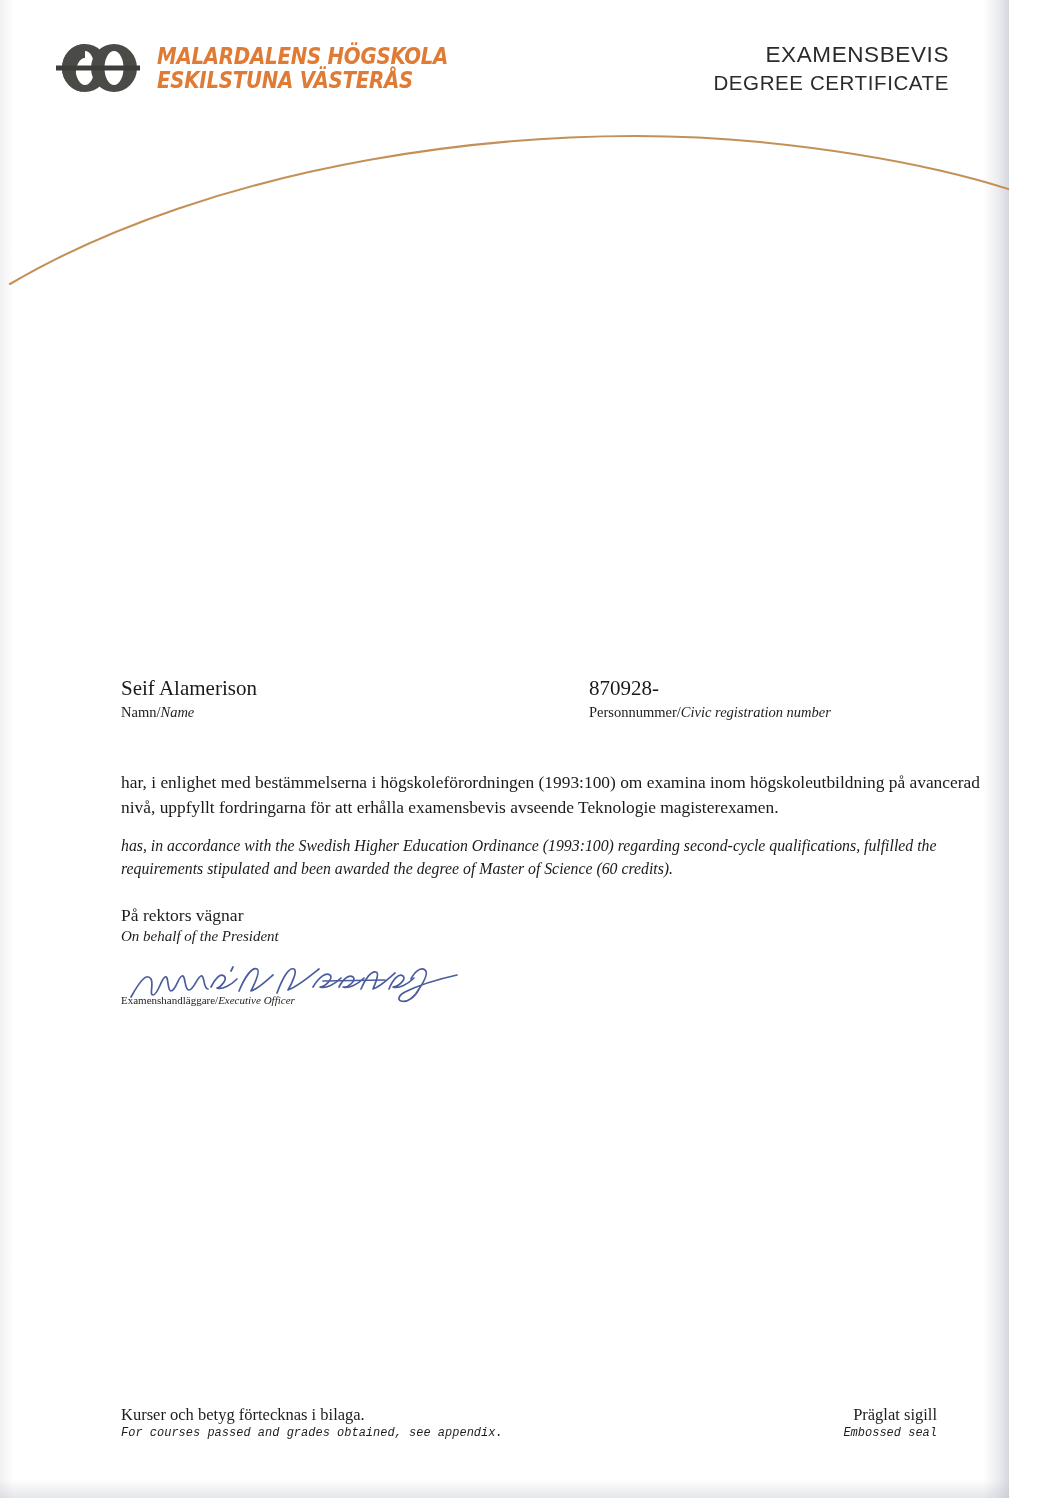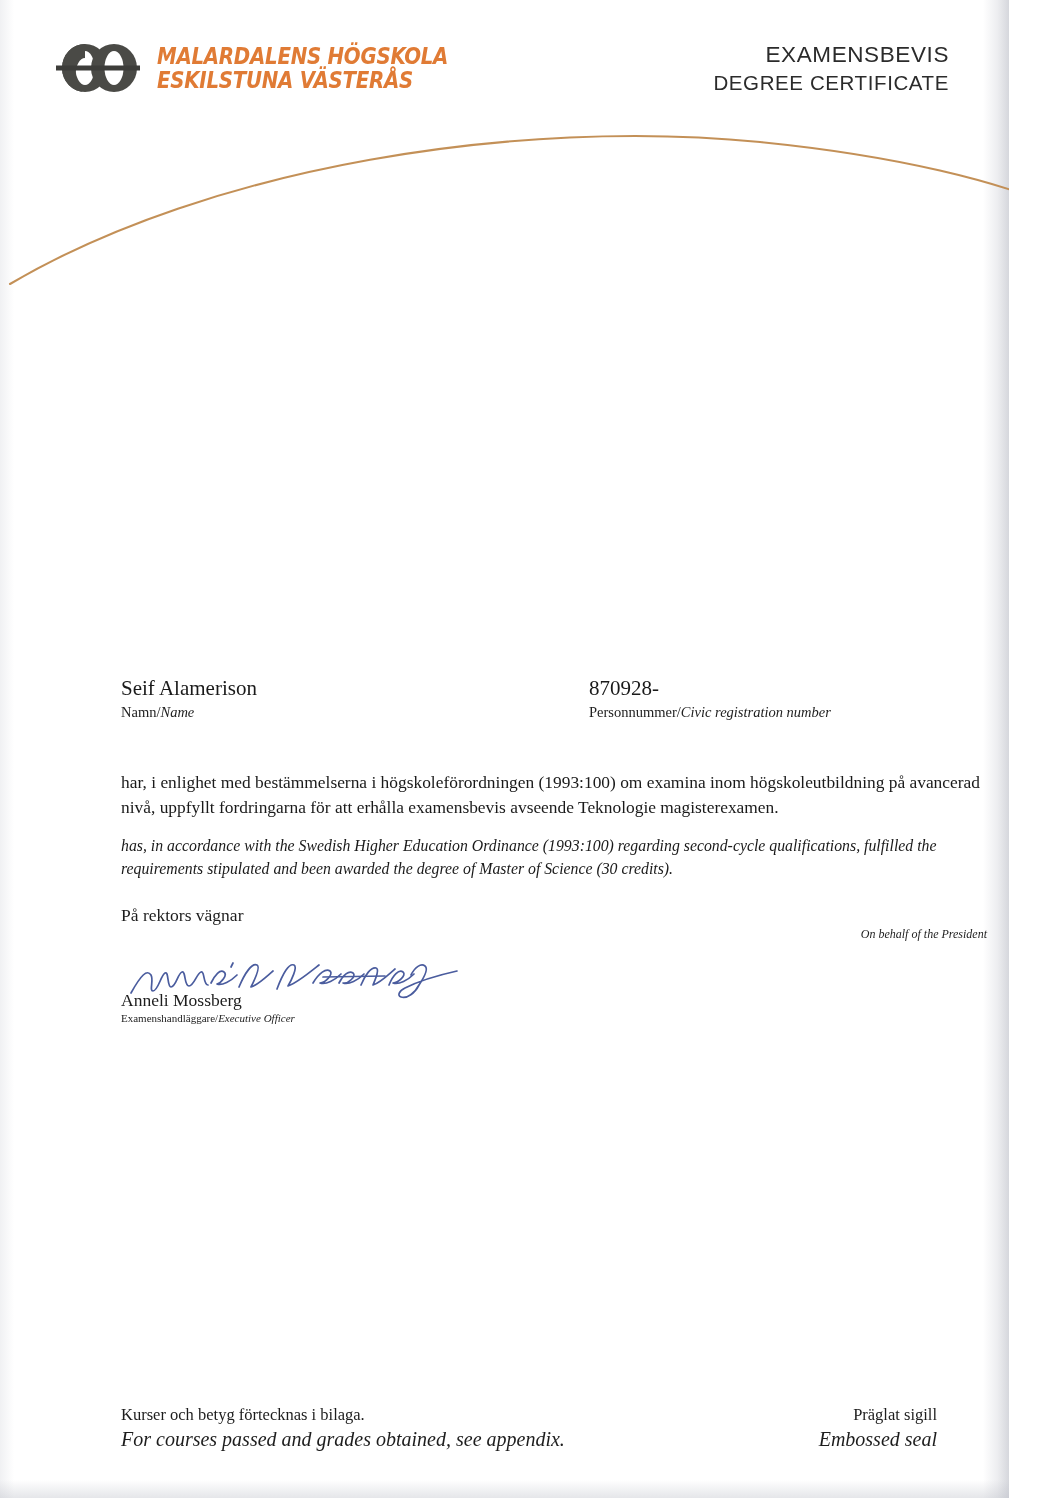--- a/index.html
+++ b/index.html
@@ -182,21 +182,21 @@
   .small-caption {
     font-size: 16.5px;
     line-height: 1.3;
   }
   .small-caption em { font-style: italic; }
 
   .behalf-block {
     margin-top: 24px;
   }
   .behalf-sv { font-size: 17.5px; line-height: 1.3; }
-  .behalf-en { font-size: 12px; font-style: italic; line-height: 1.3; text-align: right; }
+  .behalf-en { font-size: 15px; font-style: italic; line-height: 1.3; }
 
   .sign-block {
     margin-top: 46px;
     position: relative;
   }
   .signature {
     position: absolute;
     left: 6px;
     top: -36px;
     width: 350px;
@@ -212,21 +212,21 @@
     left: 121px;
     right: 72px;
     top: 1404px;
     display: flex;
     justify-content: space-between;
     align-items: flex-start;
   }
   .footer-left { text-align: left; }
   .footer-right { text-align: right; }
   .footer-sv { font-size: 16.5px; line-height: 1.32; }
-  .footer-en { font-size: 20px; font-style: italic; line-height: 1.32; }
+  .footer-en { font-size: 12px; font-style: italic; line-height: 1.32; font-family: Liberation Mono, monospace; }
 </style>
 </head>
 <body>
 
 <div class="page">
 
   <div class="scan-shade-left"></div>
   <div class="scan-shade-right"></div>
   <div class="scan-shade-bottom"></div>
 
@@ -266,21 +266,21 @@
         <div class="field-value">Seif Alamerison</div>
         <div class="field-caption"><span>Namn/</span><em>Name</em></div>
       </div>
       <div class="field pnr">
         <div class="field-value">870928-</div>
         <div class="field-caption"><span>Personnummer/</span><em>Civic registration number</em></div>
       </div>
     </div>
 
     <div class="para-sv">har, i enlighet med bestämmelserna i högskoleförordningen (1993:100) om examina inom högskoleutbildning på avancerad nivå, uppfyllt fordringarna för att erhålla examensbevis avseende Teknologie magisterexamen.</div>
-    <div class="para-en">has, in accordance with the Swedish Higher Education Ordinance (1993:100) regarding second-cycle qualifications, fulfilled the requirements stipulated and been awarded the degree of Master of Science (30 credits).</div>
+    <div class="para-en">has, in accordance with the Swedish Higher Education Ordinance (1993:100) regarding second-cycle qualifications, fulfilled the requirements stipulated and been awarded the degree of Master of Science (60 credits).</div>
 
 
     <div class="behalf-block">
       <div class="behalf-sv">På rektors vägnar</div>
       <div class="behalf-en">On behalf of the President</div>
     </div>
 
     <div class="sign-block">
       <svg class="signature" viewBox="0 0 350 50">
         <g fill="none" stroke="#4a5c9e" stroke-width="1.7" stroke-linecap="round" stroke-linejoin="round">
@@ -290,21 +290,20 @@
           <path d="M112,34 C118,20 125,10 130,12 C134,14 126,30 124,34 C131,32 139,24 146,18"></path>
           <path d="M150,36 C156,20 162,10 167,12 C171,14 164,28 161,33 C170,30 182,20 192,12"></path>
           <path d="M186,30 C192,20 199,15 203,18 C207,21 198,30 193,30 C199,32 208,27 214,21"></path>
           <path d="M212,30 C216,22 222,17 226,20 C230,23 221,31 216,30 C222,32 231,27 237,21"></path>
           <path d="M234,32 C238,22 244,14 249,15 C253,16 248,27 246,32 C253,30 261,22 268,16"></path>
           <path d="M262,32 C266,22 272,16 276,19 C280,22 271,30 266,30 C272,32 281,27 287,21"></path>
           <path d="M284,22 C288,14 294,10 298,13 C302,16 296,26 292,32 C288,40 280,46 274,44 C270,42.6 272,38 278,35 C290,29 312,22 330,18"></path>
           <path d="M196,24 L258,23"></path>
         </g>
       </svg>
-      <div class="signer-name">Anneli Mossberg</div>
       <div class="signer-role"><span>Examenshandläggare/</span><em>Executive Officer</em></div>
     </div>
 
   </div>
 
   <div class="footer">
     <div class="footer-left">
       <div class="footer-sv">Kurser och betyg förtecknas i bilaga.</div>
       <div class="footer-en">For courses passed and grades obtained, see appendix.</div>
     </div>

